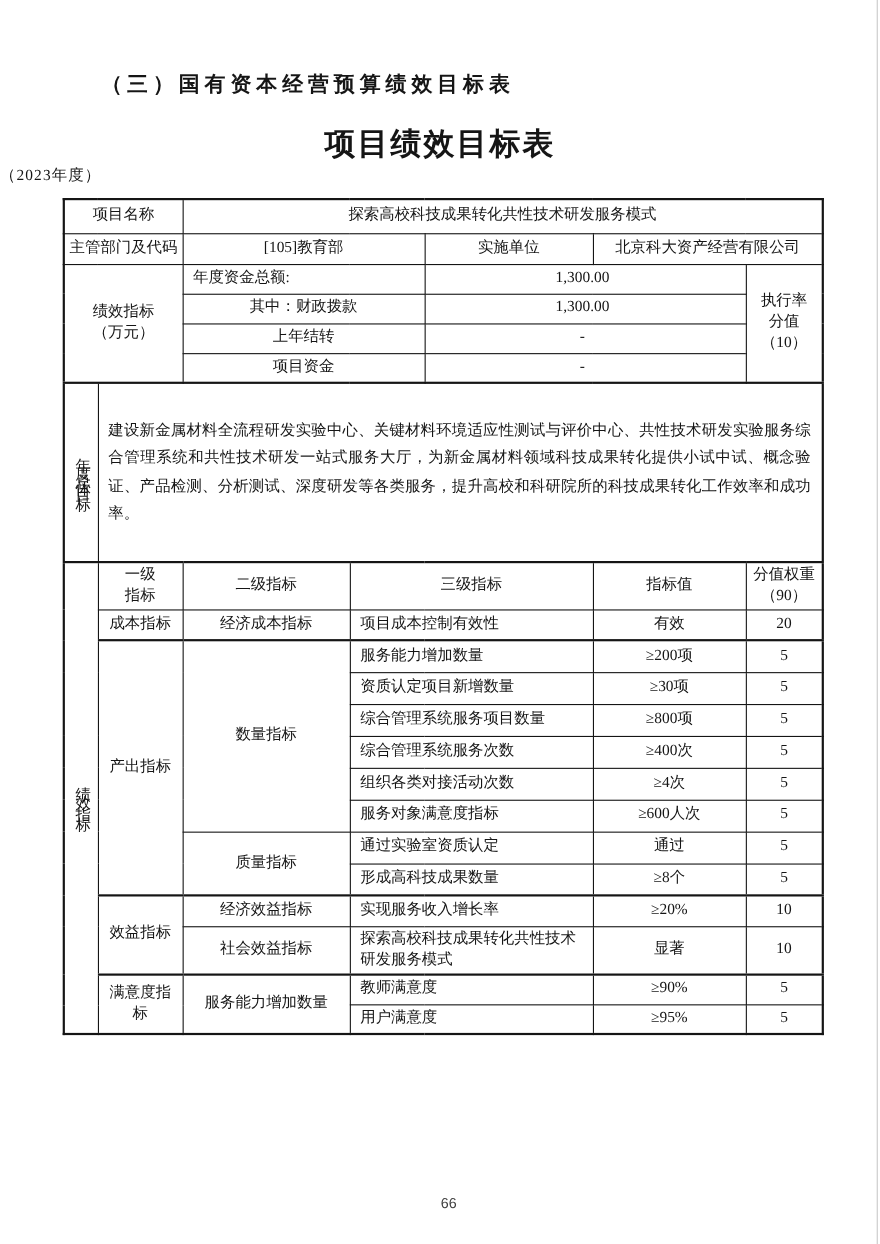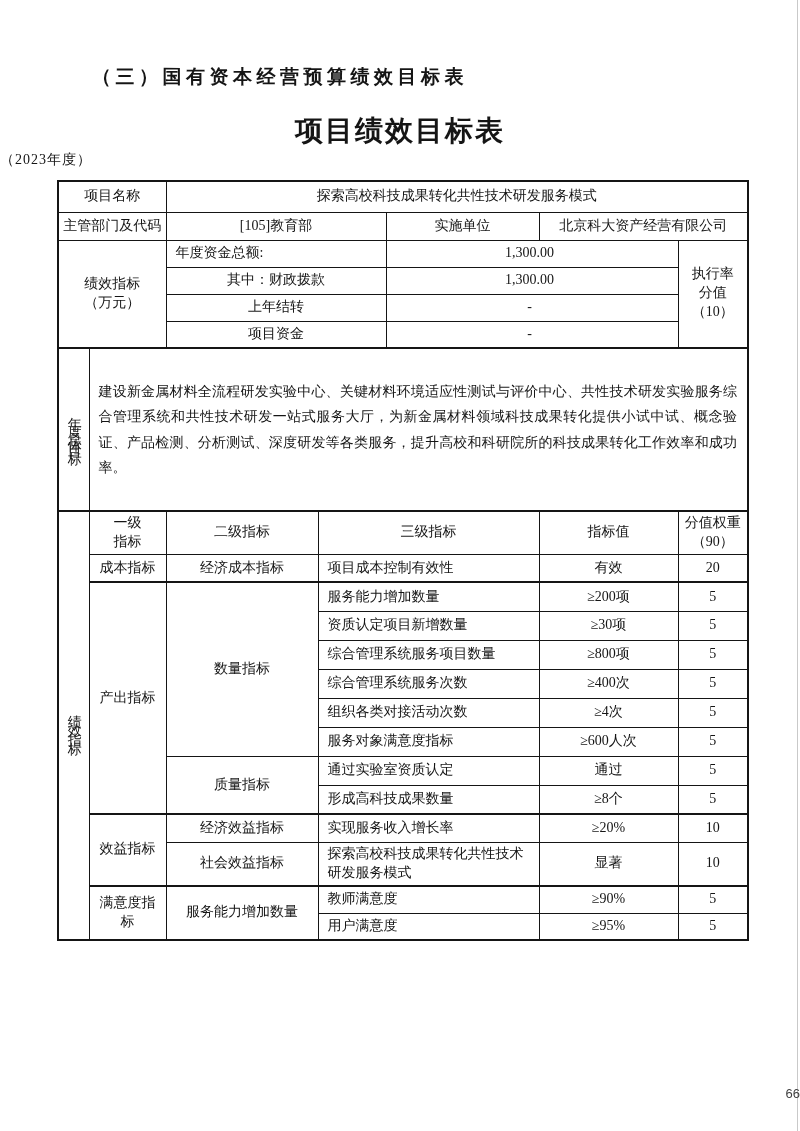--- a/index.html
+++ b/index.html
@@ -45,21 +45,21 @@
     display:inline-block;
     writing-mode:vertical-lr; text-orientation:upright;
     letter-spacing:7px; font-size:14px;
   }
   .goal-text {
     text-align:justify; line-height:1.8; padding:8px 10px 8px 9px;
     font-size:14px;
   }
   .num { font-size:14px; }
   .page-number {
-    position:absolute; top:1086px; left:0; width:800px; text-align:right;
+    position:absolute; top:1086px; left:0; width:800px; text-align:center;
     font-size:13px; color:#3f3f3f;
     font-family:"Liberation Sans","DejaVu Sans",sans-serif;
     padding-left:16px;
   }
 </style>
 </head>
 <body>
 
 <div class="scan-edge"></div>
 

